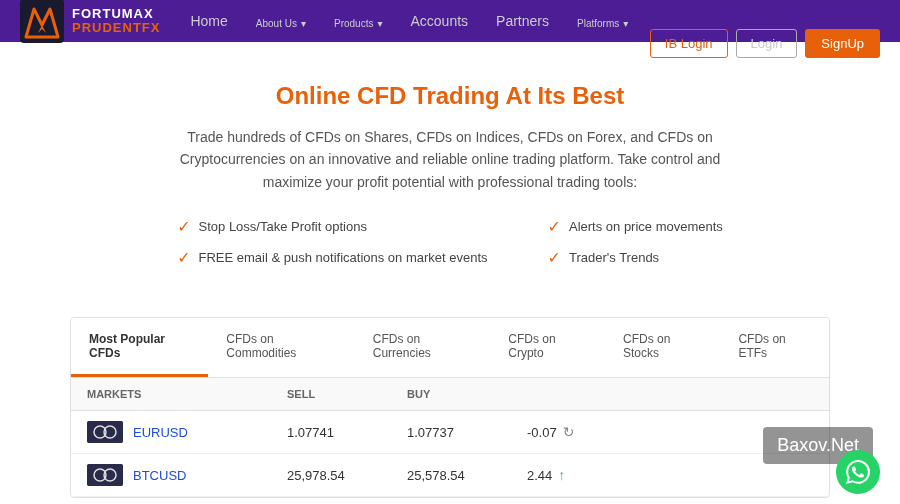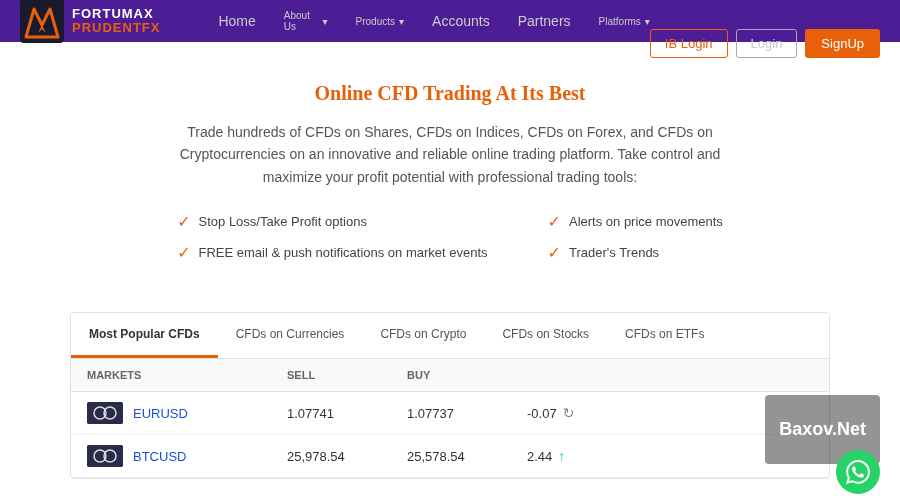--- a/index.html
+++ b/index.html
@@ -36,24 +36,23 @@
       letter-spacing: 1px;
     }
     .logo-text .prudentfx {
       color: #e8610a;
       font-size: 13px;
       font-weight: bold;
       letter-spacing: 1px;
     }
     .nav-links {
       display: flex;
-      align-items: center;
+      align-items: flex-end;
       gap: 28px;
       flex: 1;
-      margin-left: 28px;
     }
     .nav-links a {
       color: #ccc;
       text-decoration: none;
       font-size: 14px;
     }
     .nav-links .dropdown {
       display: flex;
       align-items: center;
       gap: 4px;
@@ -96,24 +95,23 @@
     }
 
     
     .hero {
       background: #fff;
       text-align: center;
       padding: 40px 20px 20px;
     }
     .hero h1 {
       color: #e8610a;
-      font-size: 20px;
+      font-size: 24px;
       font-weight: bold;
       margin-bottom: 16px;
-      font-family: Liberation Serif, serif;
     }
     .hero p {
       color: #555;
       font-size: 14px;
       max-width: 600px;
       margin: 0 auto 24px;
       line-height: 1.6;
     }
     .features {
       display: flex;
@@ -202,26 +200,26 @@
     .row-sell { flex: 0 0 120px; font-size: 13px; color: #333; }
     .row-buy { flex: 0 0 120px; font-size: 13px; color: #333; }
     .row-change { flex: 1; display: flex; align-items: center; gap: 6px; font-size: 13px; color: #333; }
     .arrow-up { color: #2ecc71; font-size: 14px; }
     .arrow-neutral { color: #888; font-size: 14px; }
 
     
     .watermark {
       position: fixed;
       bottom: 40px;
-      right: 20px;
+      right: 27px;
       background: rgba(0,0,0,0.6);
       color: #fff;
       font-size: 18px;
-      font-weight: bold;
-      padding: 24px 14px;
+      font-weight: normal;
+      padding: 8px 14px;
       border-radius: 4px;
       opacity: 0.7;
       z-index: 100;
     }
     .whatsapp-btn {
       position: fixed;
       bottom: 10px;
       right: 20px;
       width: 44px;
       height: 44px;
@@ -299,20 +297,21 @@
         <span class="check-icon">✓</span>
         <span>Trader's Trends</span>
       </div>
     </div>
   </div>
 </section>
 
 <div class="table-section">
   <div class="tabs">
     <div class="tab active">Most Popular CFDs</div>
+    <div class="tab">CFDs on Commodities</div>
     <div class="tab">CFDs on Currencies</div>
     <div class="tab">CFDs on Crypto</div>
     <div class="tab">CFDs on Stocks</div>
     <div class="tab">CFDs on ETFs</div>
   </div>
   <div class="table-header">
     <div class="th-markets">MARKETS</div>
     <div class="th-sell">SELL</div>
     <div class="th-buy">BUY</div>
   </div>

